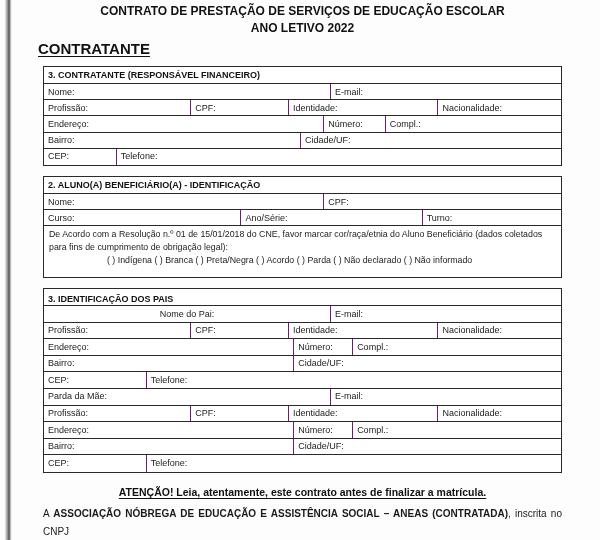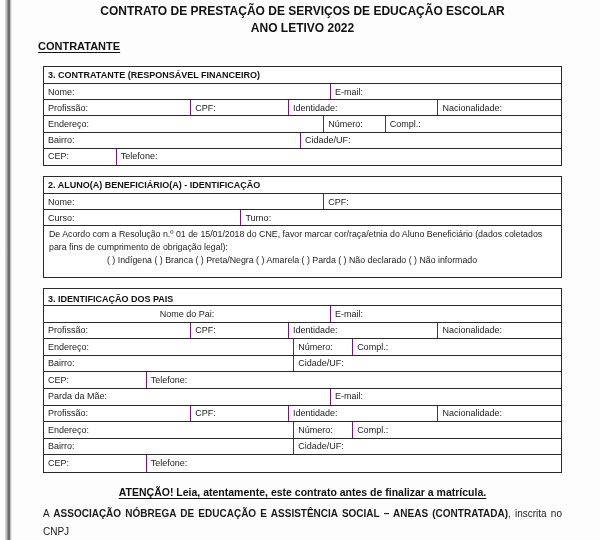--- a/index.html
+++ b/index.html
@@ -22,21 +22,21 @@
     background: linear-gradient(to right, #ededed, #8a8a8a 40%, #4f4f4f 58%, #dcdcdc 85%, #fdfdfd);
     filter: blur(0.7px);
   }
   .title-block {
     position: absolute; left: 43px; top: 3px; width: 519px;
     text-align: center; font-weight: bold; font-size: 12px; line-height: 16.5px;
     color: #111;
   }
   .heading {
     position: absolute; left: 38px; top: 40px;
-    font-weight: bold; font-size: 11px; color: #111;
+    font-weight: bold; font-size: 15px; color: #111;
     text-decoration: underline;
     text-underline-offset: 2px;
   }
   .ftable {
     position: absolute; left: 43px; width: 519px;
     border: 1px solid #2a2a2a; background: #fff;
   }
   #table-contratante { top: 66px; }
   #table-aluno       { top: 176px; }
   #table-pais        { top: 288px; }
@@ -145,28 +145,31 @@
           <div class="flabel">Nome:</div>
         </div>
         <div class="fcell" style="width: 23.1%;">
           <div class="flabel">CPF:</div>
         </div>
       </div>
       <div class="frow">
         <div class="fcell" style="width: 38%;">
           <div class="flabel">Curso:</div>
         </div>
-        <div class="fcell" style="width: 28.3%;">
+        <div class="fcell" style="width: 33.7%;">
+          <div class="flabel">Ano/Série:</div>
+        </div>
+        <div class="fcell" style="width: 28.3%; margin-left: 7px;">
           <div class="flabel">Turno:</div>
         </div>
       </div>
       <div class="frow noterow">
         <div class="fcell notecell">
           <div class="noteline">De Acordo com a Resolução n.º 01 de 15/01/2018 do CNE, favor marcar cor/raça/etnia do Aluno Beneficiário (dados coletados para fins de cumprimento de obrigação legal):</div>
-          <div class="noteline options">( ) Indígena ( ) Branca ( ) Preta/Negra ( ) Amarela ( ) Parda ( ) Não declarado ( ) Não informado</div>
+          <div class="noteline options">( ) Indígena ( ) Branca ( ) Preta/Negra ( ) Acordo ( ) Parda ( ) Não declarado ( ) Não informado</div>
         </div>
       </div>
     </div>
   <div class="ftable" id="table-pais">
       <div class="frow header">
         <div class="fcell hcell">3. IDENTIFICAÇÃO DOS PAIS</div>
       </div>
       <div class="frow">
         <div class="fcell" style="width: 55.3%; text-align: center;">
           <div class="flabel">Nome do Pai:</div>

